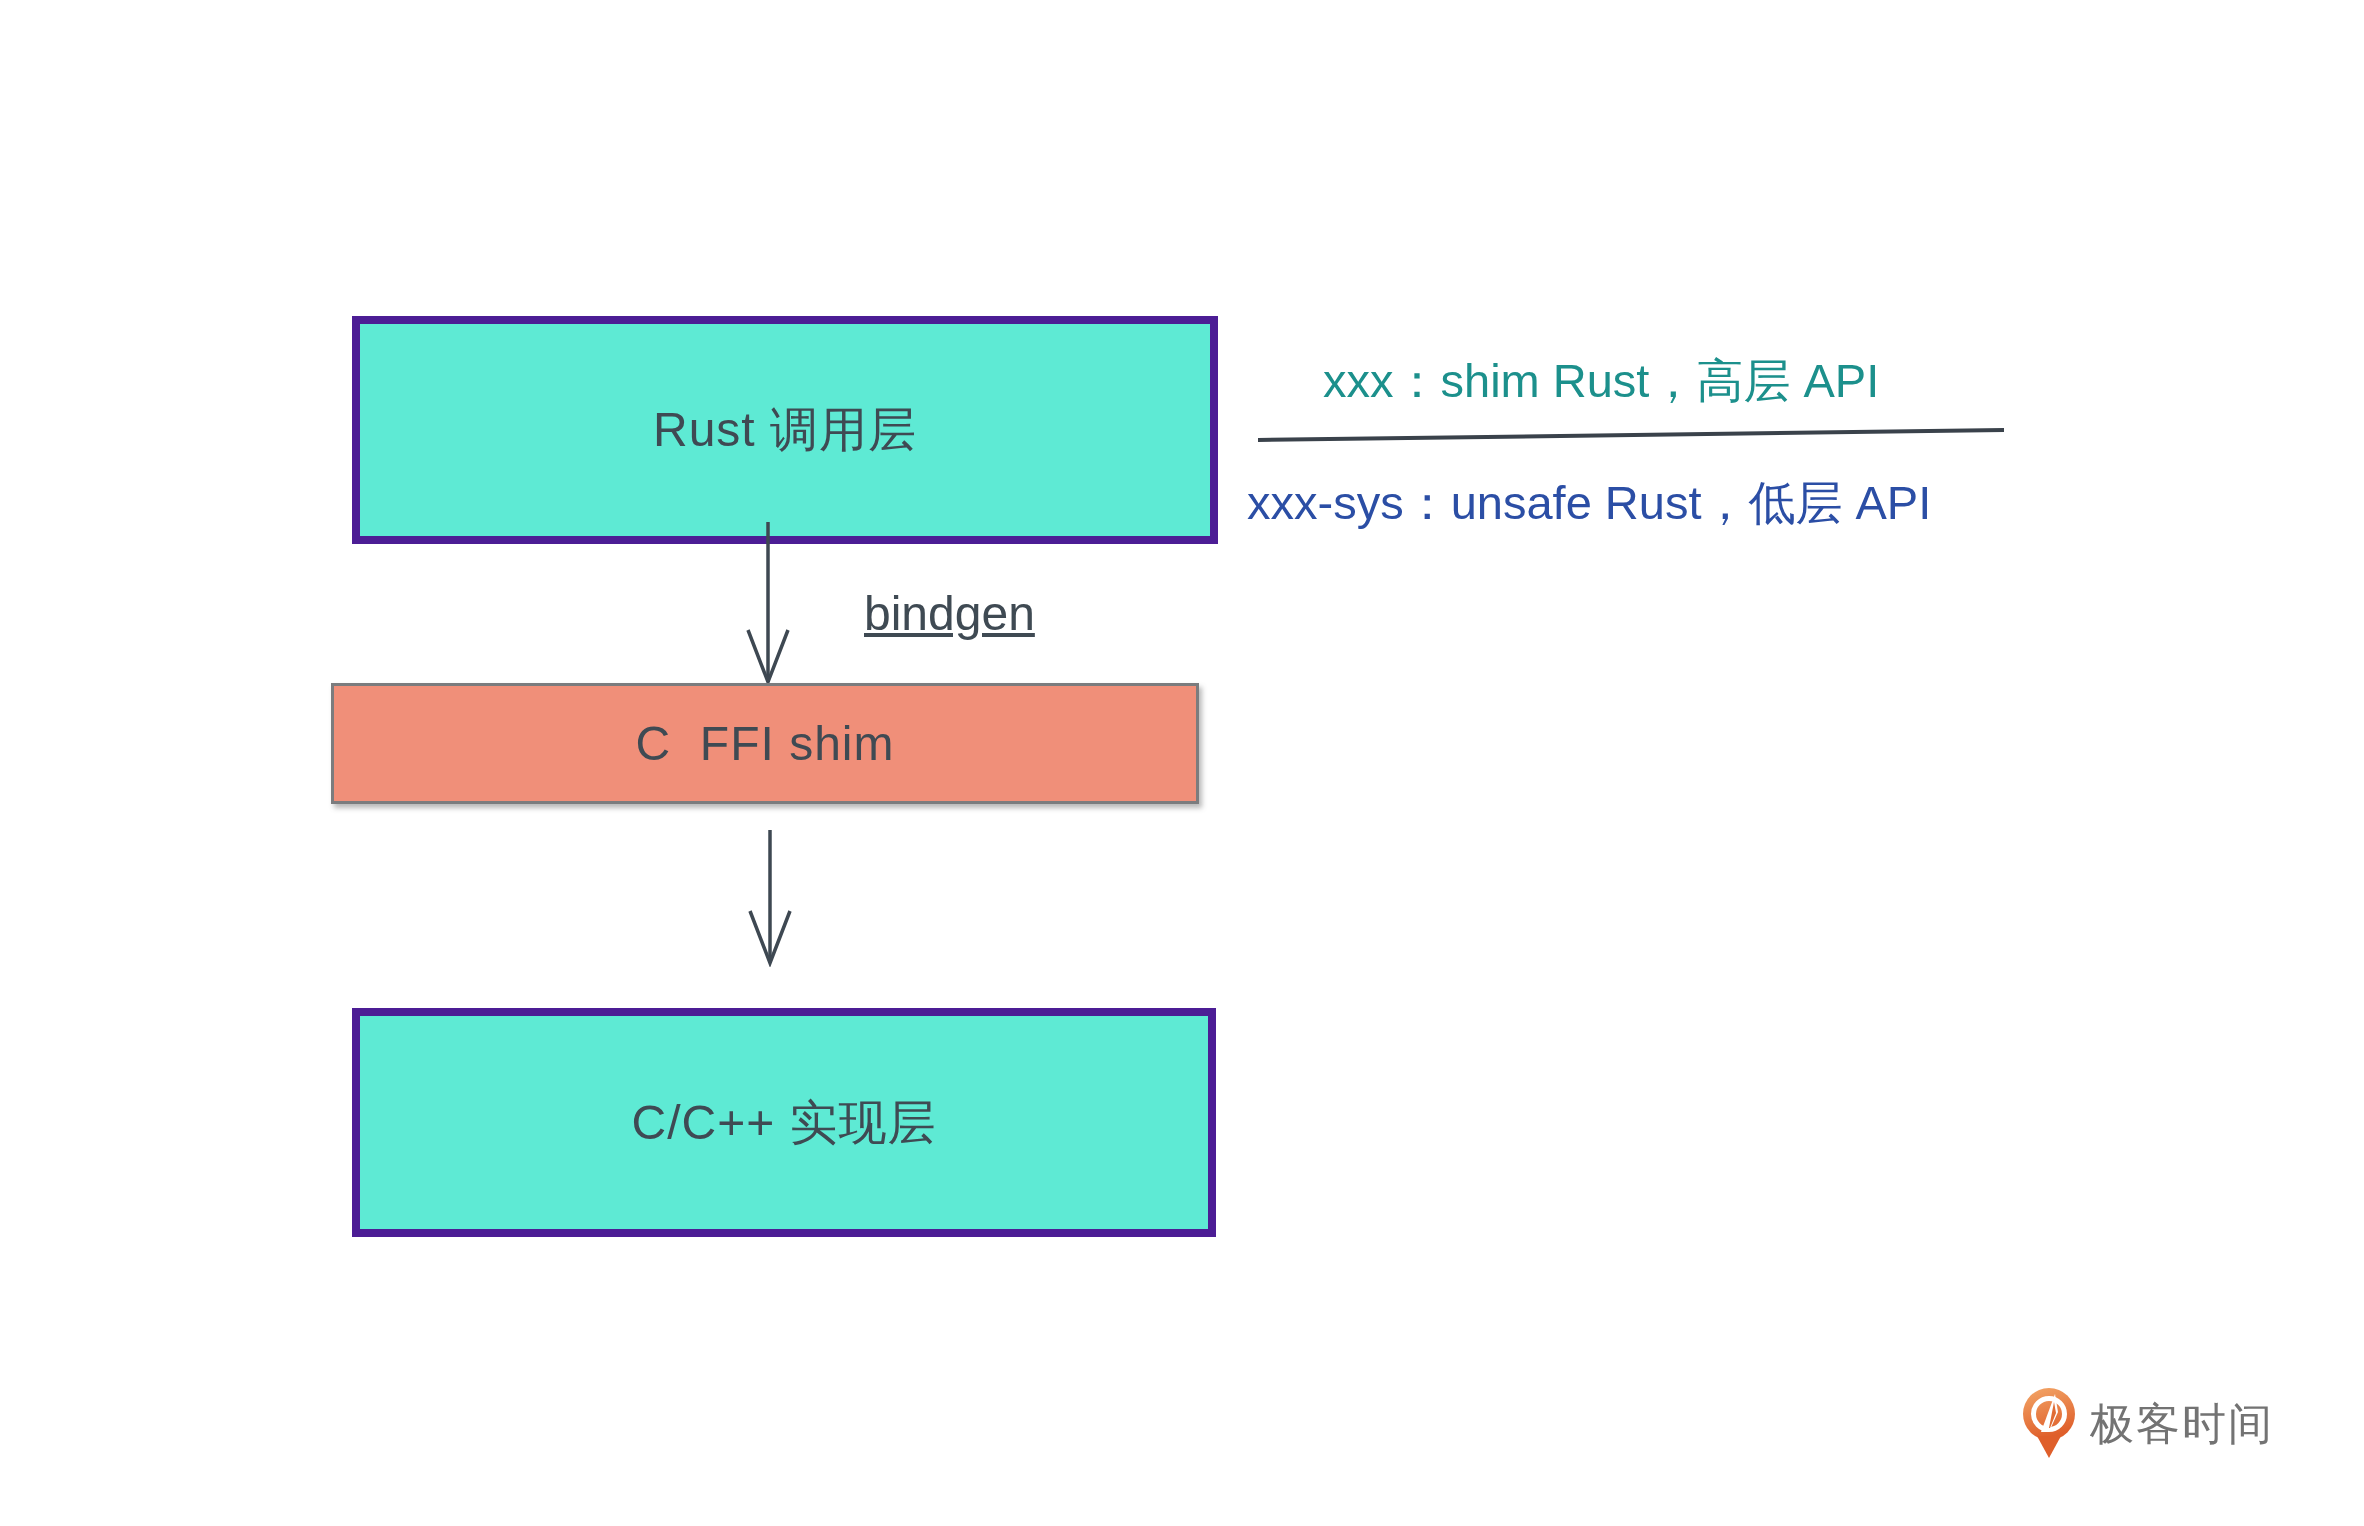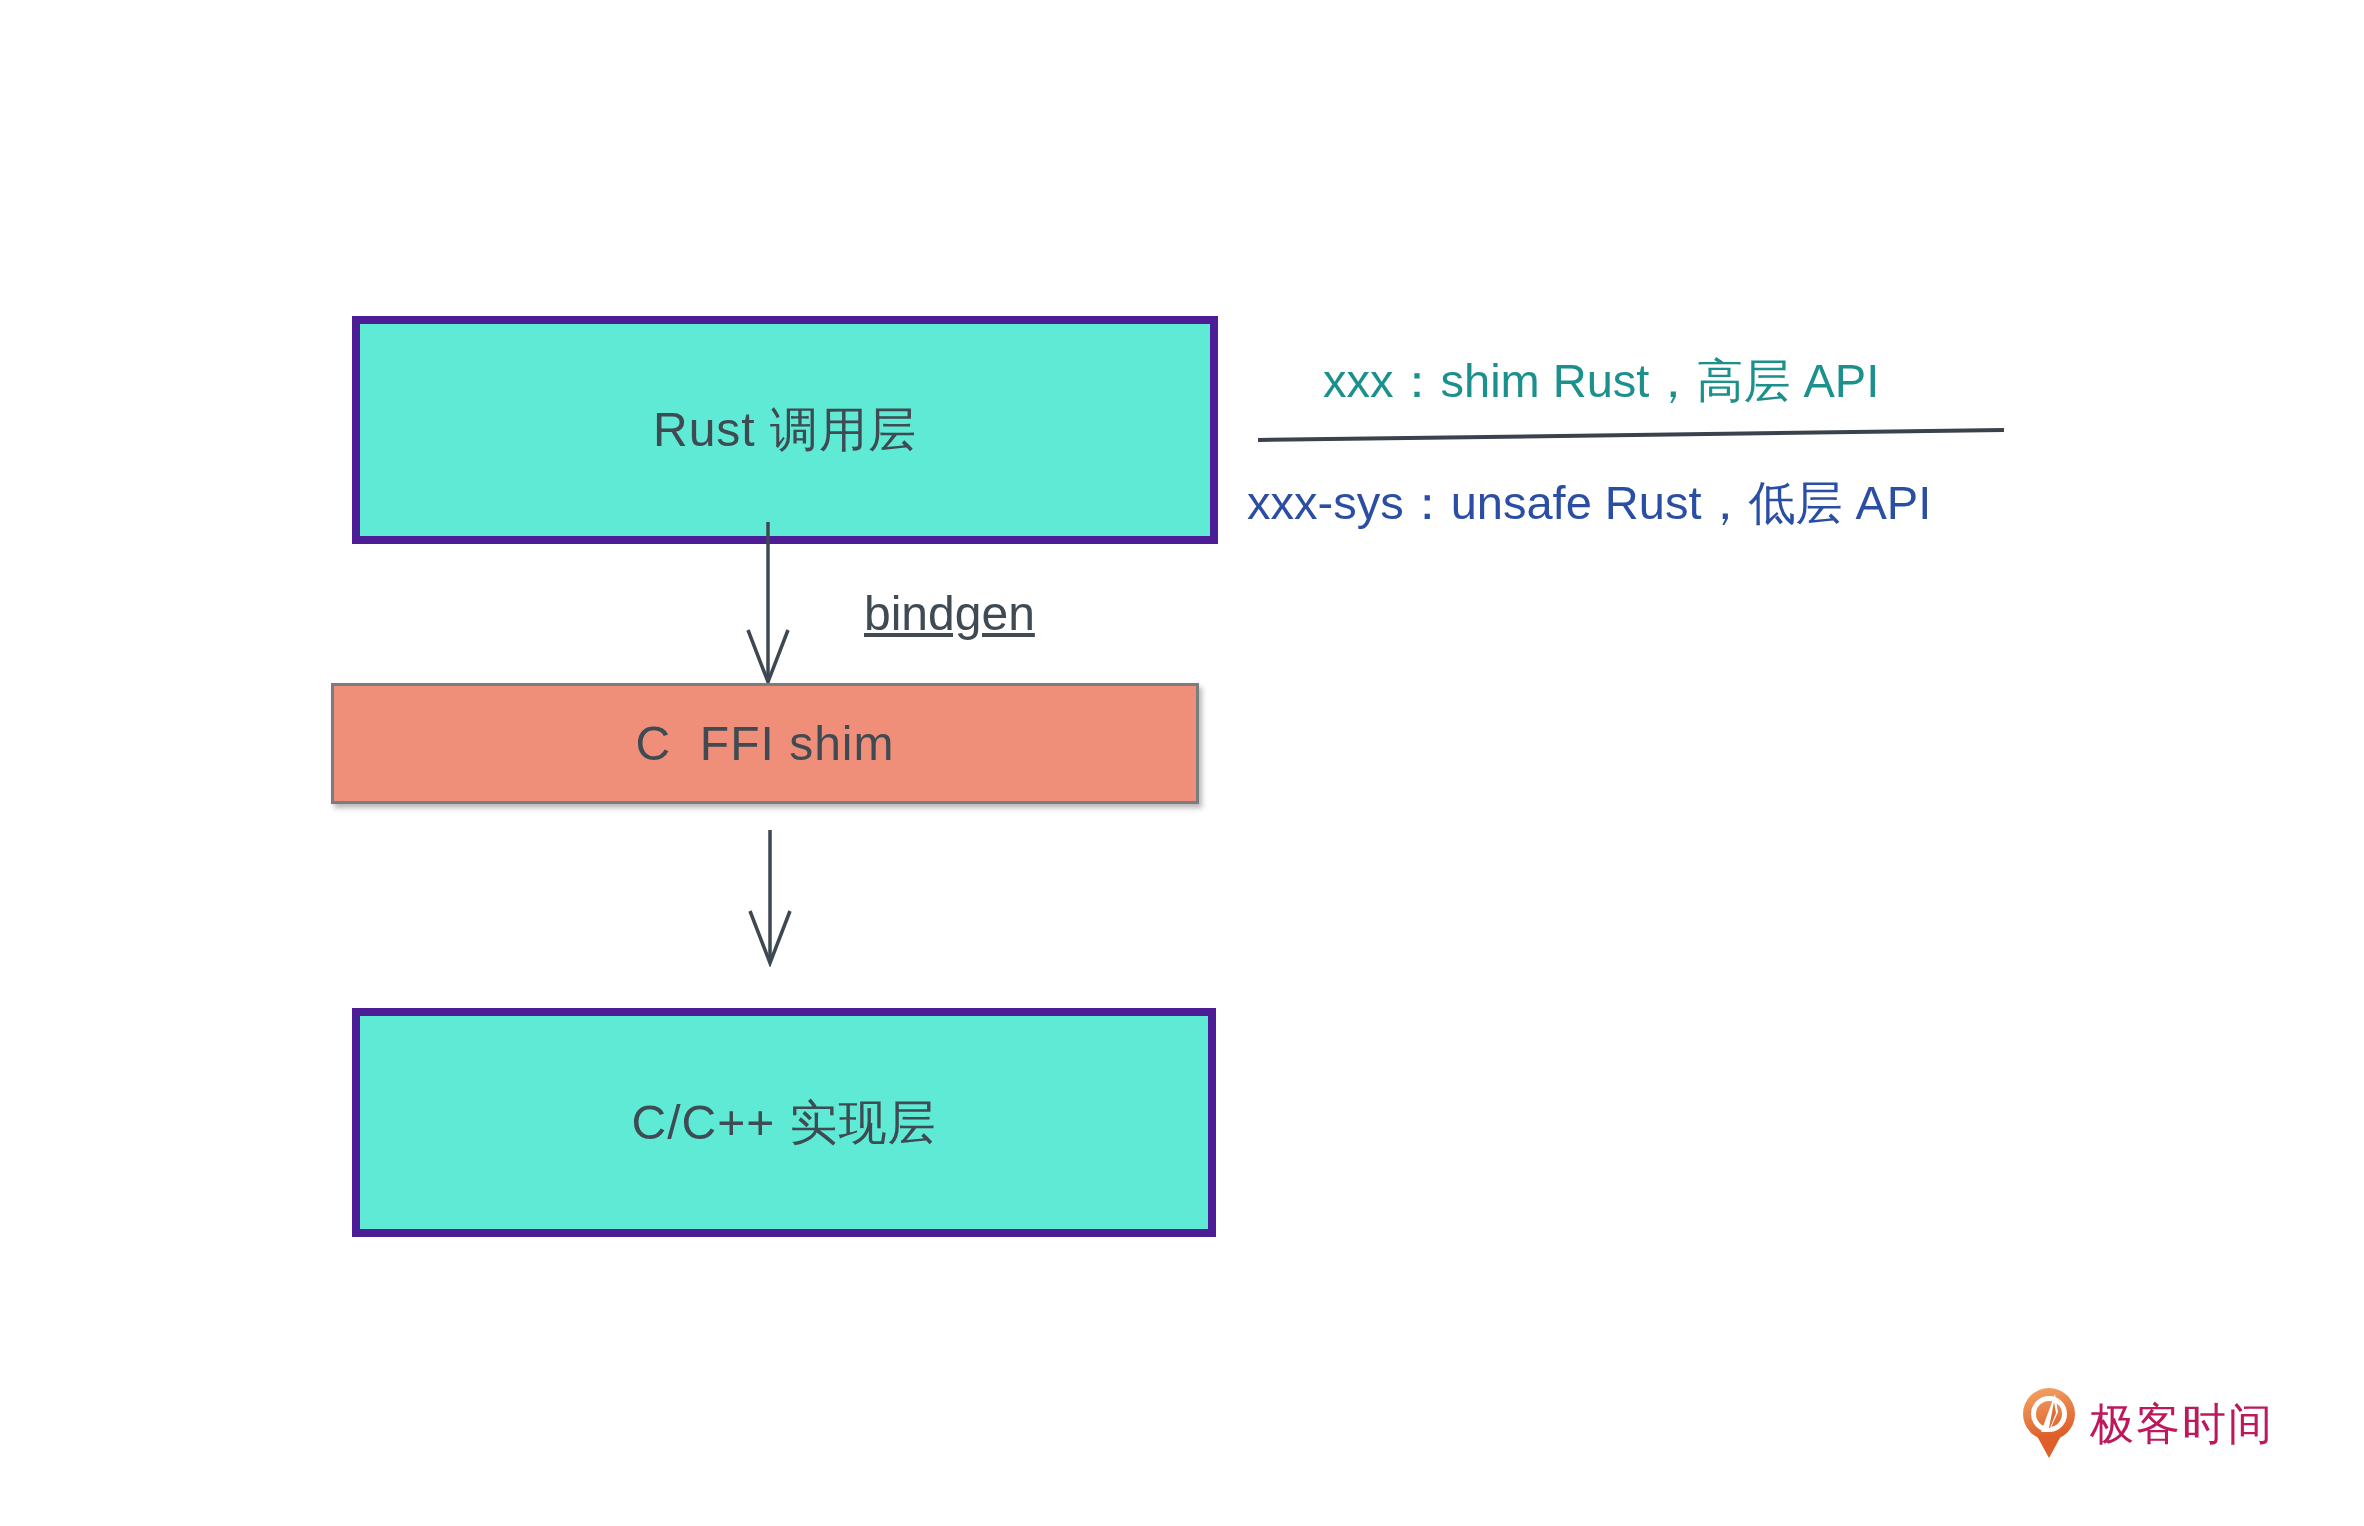--- a/index.html
+++ b/index.html
@@ -59,21 +59,21 @@
 
   #logo {
     position: absolute;
     left: 2020px; top: 1386px;
     display: flex;
     align-items: center;
   }
   #logo .logo-text {
     margin-left: 12px;
     font-size: 44px;
-    color: #be185d;
+    color: #737373;
     letter-spacing: 2px;
   }
 </style>
 </head>
 <body>
 
 <div id="canvas">
 
   <div class="box" id="box-rust">
     <span class="label">Rust 调用层</span>

